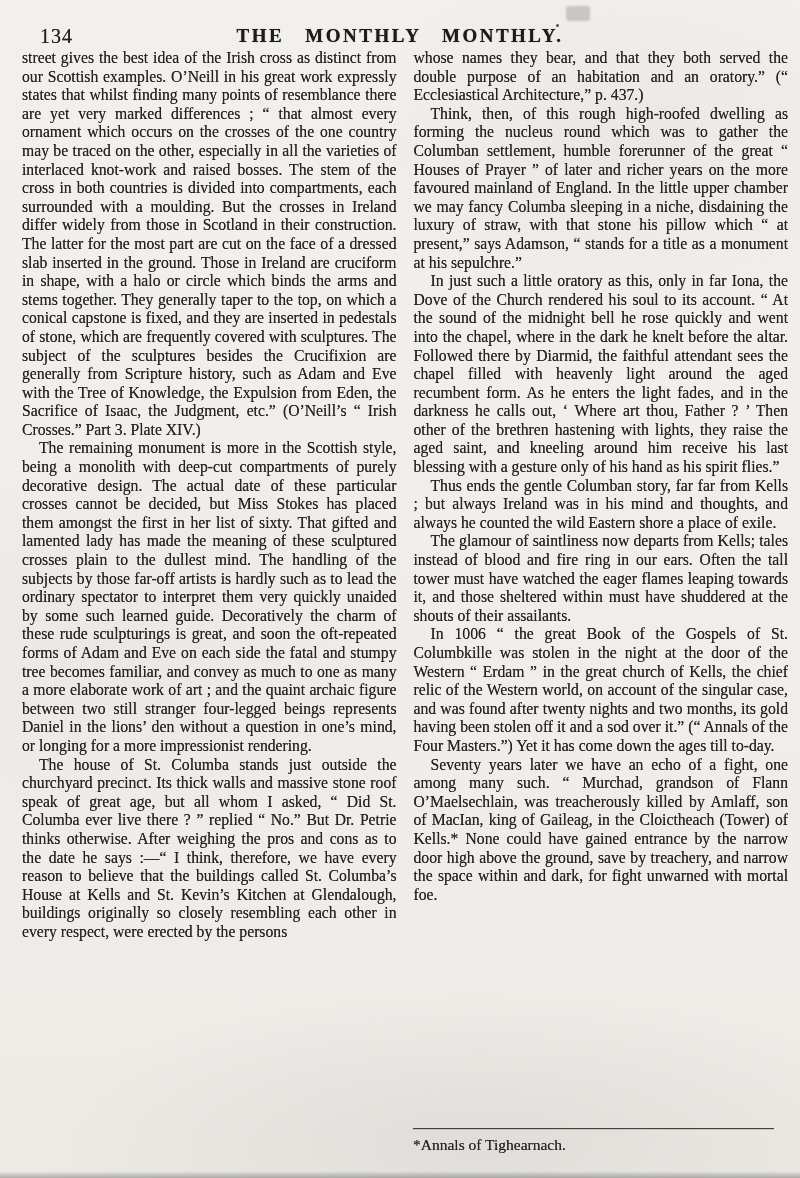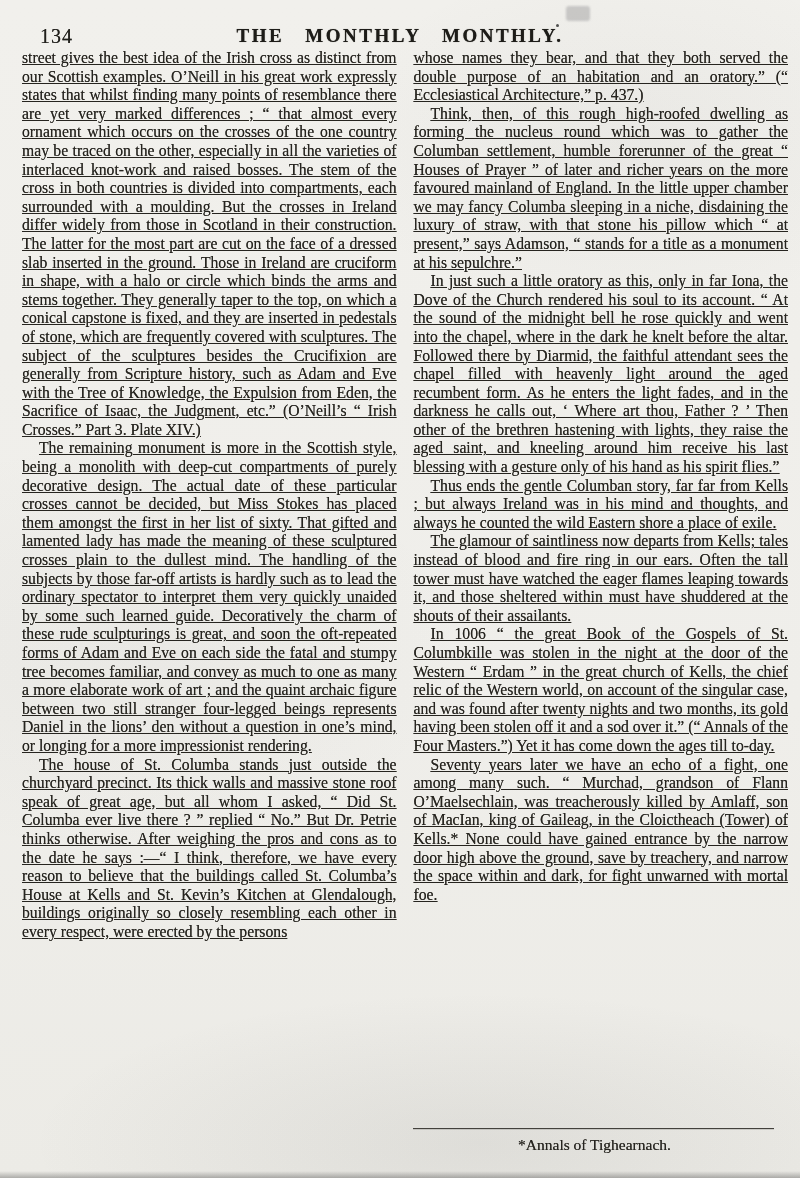--- a/index.html
+++ b/index.html
@@ -30,32 +30,32 @@
   .ink-dot{
     position:absolute;left:556px;top:24px;width:3px;height:3px;border-radius:50%;
     background:rgba(40,40,40,.8);
   }
   .columns{
     position:absolute;left:22px;top:49px;width:766px;display:flex;gap:17px;
   }
   .col{width:50%;}
   .col p{
     margin:0;font-size:15.7px;line-height:18.6px;text-align:justify;
-    text-indent:17px;color:#26241f;text-shadow:0 0 .55px rgba(38,36,31,.72);text-decoration:underline;
+    text-indent:17px;color:#26241f;text-shadow:0 0 .55px rgba(38,36,31,.72);
   }
   .col p.cont{text-indent:0;}
   .footnote{
     position:absolute;left:413px;top:1128px;width:363px;
   }
   .footnote-rule{
     border:0;border-top:1.6px solid #43413c;margin:0 0 7px 0;width:361px;
     box-shadow:0 .5px 0 rgba(67,65,60,.35);
   }
   .footnote-text{
-    text-align:center;font-size:15.5px;color:#26241f;
+    text-align:left;font-size:15.5px;color:#26241f;
     text-shadow:0 0 .55px rgba(38,36,31,.72);
   }
   .bottom-edge{
     position:absolute;left:0;bottom:0;width:800px;height:7px;
     background:linear-gradient(to bottom, rgba(60,60,60,0), rgba(70,70,70,.38));
   }
 </style>
 </head>
 <body>
 

